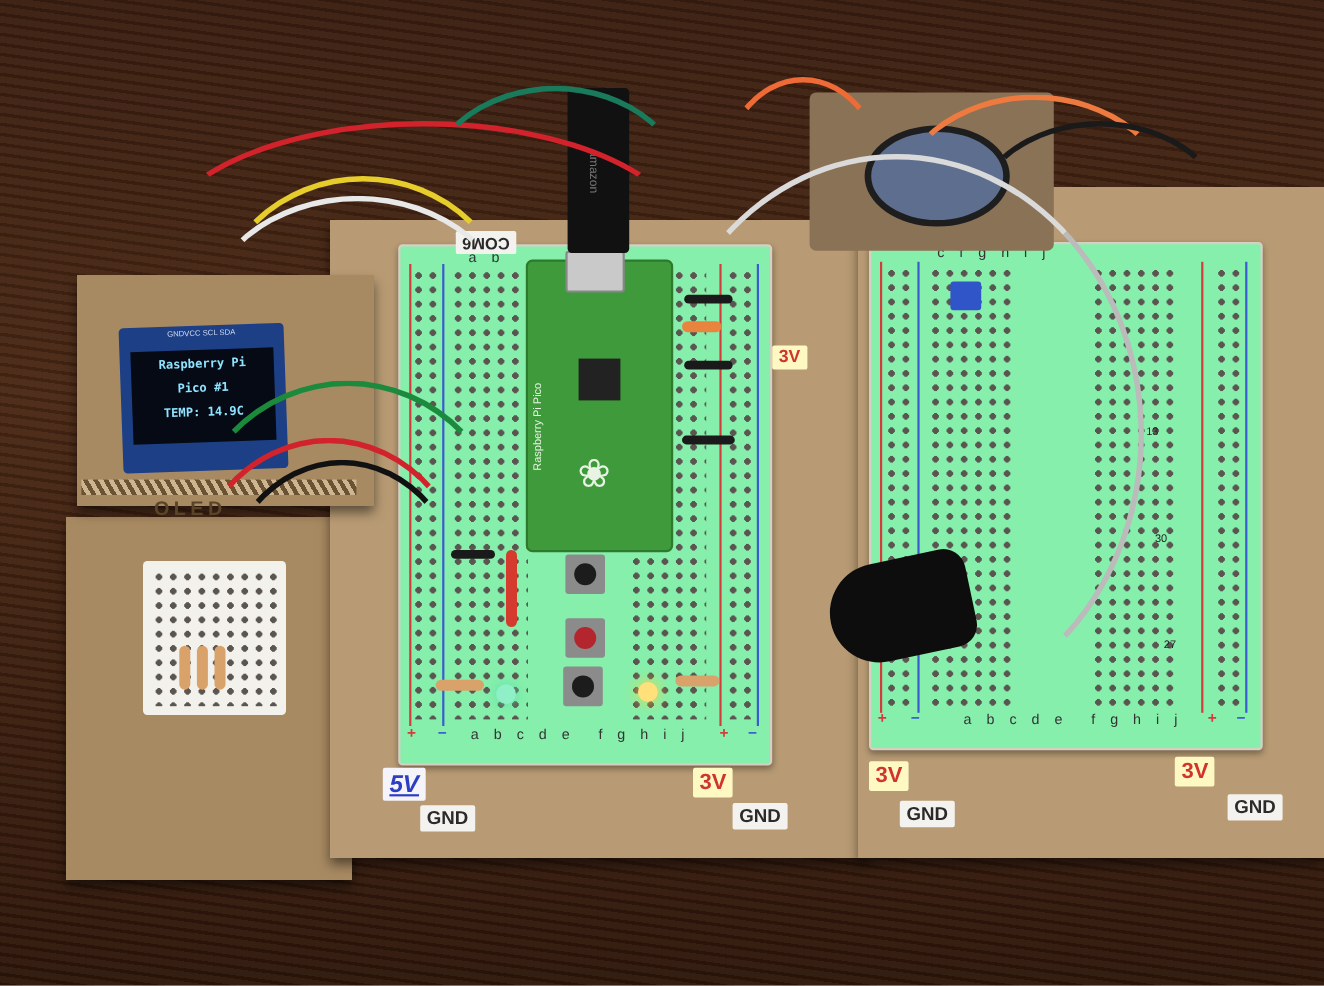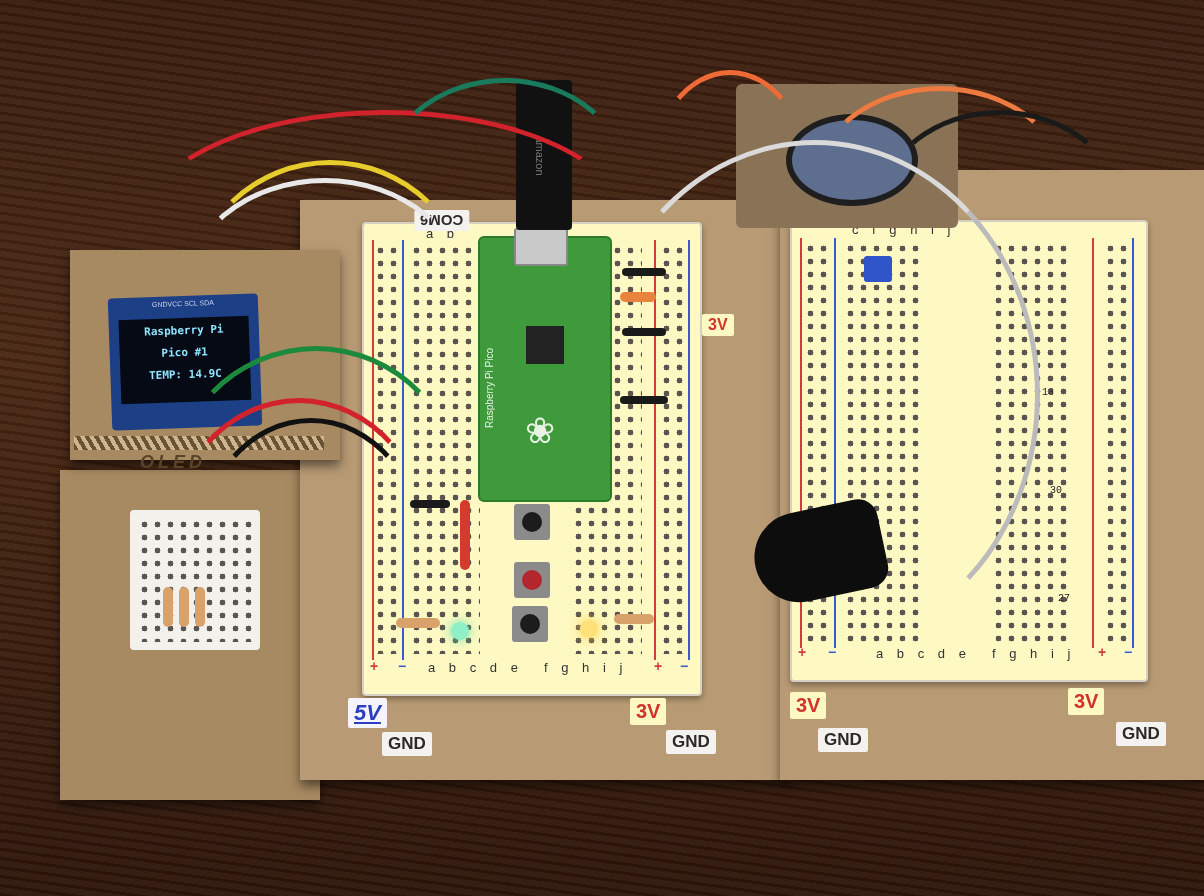--- a/index.html
+++ b/index.html
@@ -5,21 +5,21 @@
   html,body{margin:0;padding:0;}
   body{width:1204px;height:896px;overflow:hidden;position:relative;
        background:linear-gradient(180deg,#3a1e10 0%,#4a2814 40%,#2e160a 100%);
        font-family:"Liberation Sans",sans-serif;}
   .grain{position:absolute;inset:0;
        background:repeating-linear-gradient(8deg,rgba(0,0,0,0.12) 0 3px,rgba(255,255,255,0.03) 3px 9px);}
   .cardboard{position:absolute;background:#b89b74;box-shadow:0 6px 10px rgba(0,0,0,0.5);}
   .cardboard.dark{background:#a88a62;}
   .corrugated{position:absolute;height:14px;
        background:repeating-linear-gradient(60deg,#6b5232 0 4px,#cdb58f 4px 8px);}
-  .breadboard{position:absolute;background:#fef9c3;border:2px solid #d5cfc4;border-radius:4px;
+  .breadboard{position:absolute;background:#86efac;border:2px solid #d5cfc4;border-radius:4px;
        box-shadow:0 3px 6px rgba(0,0,0,0.35);text-align:center;}
   .holes{position:absolute;background-image:radial-gradient(#5a5550 30%,transparent 34%);
        background-size:13px 13px;}
   .rail-red{position:absolute;width:2px;background:#d23c3c;}
   .rail-blue{position:absolute;width:2px;background:#3a5bd0;}
   .col-labels{position:absolute;font-size:13px;color:#333;letter-spacing:5px;}
   .rail-sign{position:absolute;font-size:14px;font-weight:bold;}
   .pico{position:absolute;background:#3e9a3a;border-radius:6px;border:2px solid #2e7a2c;}
   .pico .chip{position:absolute;background:#222;width:38px;height:38px;left:46px;top:88px;}
   .pico .logo{position:absolute;left:40px;top:170px;width:40px;height:46px;font-size:36px;color:#e8f3e4;text-align:center;line-height:46px;}
@@ -39,33 +39,33 @@
   .btn .cap{position:absolute;left:8px;top:8px;width:20px;height:20px;border-radius:50%;}
   .led{position:absolute;width:18px;height:18px;border-radius:50%;}
   .jumper{position:absolute;background:#1a1a1a;border-radius:4px;}
   .resistor{position:absolute;height:10px;border-radius:5px;background:#d8a26a;}
   .speaker{position:absolute;background:#8a7256;border-radius:6px;}
   .pot{position:absolute;width:28px;height:26px;background:#2f55c8;border-radius:3px;}
   .sensor{position:absolute;width:130px;height:90px;background:#0d0d0d;border-radius:45px 20px 20px 45px;transform:rotate(-12deg);}
   .mini-bb{position:absolute;background:#f3f1ec;border-radius:4px;}
   .usbcable{position:absolute;background:#111;}
   .oled-label{position:absolute;font-size:18px;font-weight:bold;color:#5a4428;letter-spacing:4px;}
-  .row-nums{position:absolute;font-size:10px;color:#222;line-height:13px;font-family:Liberation Mono, monospace;}
+  .row-nums{position:absolute;font-size:10px;color:#222;line-height:13px;}
 </style>
 </head>
 <body>
 
 <div class="grain"></div>
 
 <div class="cardboard dark" style="left:60px;top:470px;width:260px;height:330px;"></div>
 <div class="cardboard" style="left:300px;top:200px;width:490px;height:580px;"></div>
 <div class="cardboard" style="left:780px;top:170px;width:424px;height:610px;"></div>
 <div class="cardboard dark" style="left:70px;top:250px;width:270px;height:210px;"></div>
 <div class="corrugated" style="left:74px;top:436px;width:250px;"></div>
-<div class="oled-label" style="left:140px;top:452px;font-style:italic;">OLED</div>
+<div class="oled-label" style="left:140px;top:452px;">OLED</div>
 
 <div class="mini-bb" style="left:130px;top:510px;width:130px;height:140px;">
   <div class="holes" style="left:8px;top:8px;right:8px;bottom:8px;"></div>
   <div class="resistor" style="left:18px;top:92px;width:40px;transform:rotate(90deg);"></div>
   <div class="resistor" style="left:34px;top:92px;width:40px;transform:rotate(90deg);"></div>
   <div class="resistor" style="left:50px;top:92px;width:40px;transform:rotate(90deg);"></div>
 </div>
 
 <div class="oled" style="left:110px;top:296px;width:150px;height:132px;transform:rotate(-2deg);">
   <div class="pins">GNDVCC SCL SDA</div>
@@ -159,21 +159,21 @@
 <div class="wire" style="left:590px;top:140px;width:440px;height:500px;border-top-color:#dadada;border-right-color:#bbbbbb;border-width:5px;"></div>
 <div class="wire" style="left:650px;top:70px;width:150px;height:200px;border-top-color:#ee6a36;border-width:5px;"></div>
 <div class="wire" style="left:810px;top:86px;width:250px;height:200px;border-top-color:#ee7a40;border-width:5px;"></div>
 <div class="wire" style="left:880px;top:110px;width:230px;height:180px;border-top-color:#1a1a1a;border-width:5px;"></div>
 <div class="wire" style="left:166px;top:346px;width:290px;height:300px;border-top-color:#1c8a3c;border-width:5px;"></div>
 <div class="wire" style="left:164px;top:398px;width:260px;height:300px;border-top-color:#d2222c;border-width:5px;"></div>
 <div class="wire" style="left:196px;top:418px;width:220px;height:260px;border-top-color:#111;border-width:5px;"></div>
 
 <div class="row-nums" style="left:1042px;top:386px;">13</div>
 <div class="row-nums" style="left:1050px;top:484px;">30</div>
-<div class="row-nums" style="left:1058px;top:580px;margin-top:12px;">27</div>
+<div class="row-nums" style="left:1058px;top:580px;">27</div>
 
 <div class="label v5" style="left:348px;top:698px;text-decoration:underline;">5V</div>
 <div class="label white" style="left:382px;top:732px;">GND</div>
 <div class="label v3" style="left:630px;top:698px;">3V</div>
 <div class="label white" style="left:666px;top:730px;">GND</div>
 <div class="label v3" style="left:702px;top:314px;font-size:16px;">3V</div>
 <div class="label v3" style="left:790px;top:692px;">3V</div>
 <div class="label white" style="left:818px;top:728px;">GND</div>
 <div class="label v3" style="left:1068px;top:688px;">3V</div>
 <div class="label white" style="left:1116px;top:722px;">GND</div>

